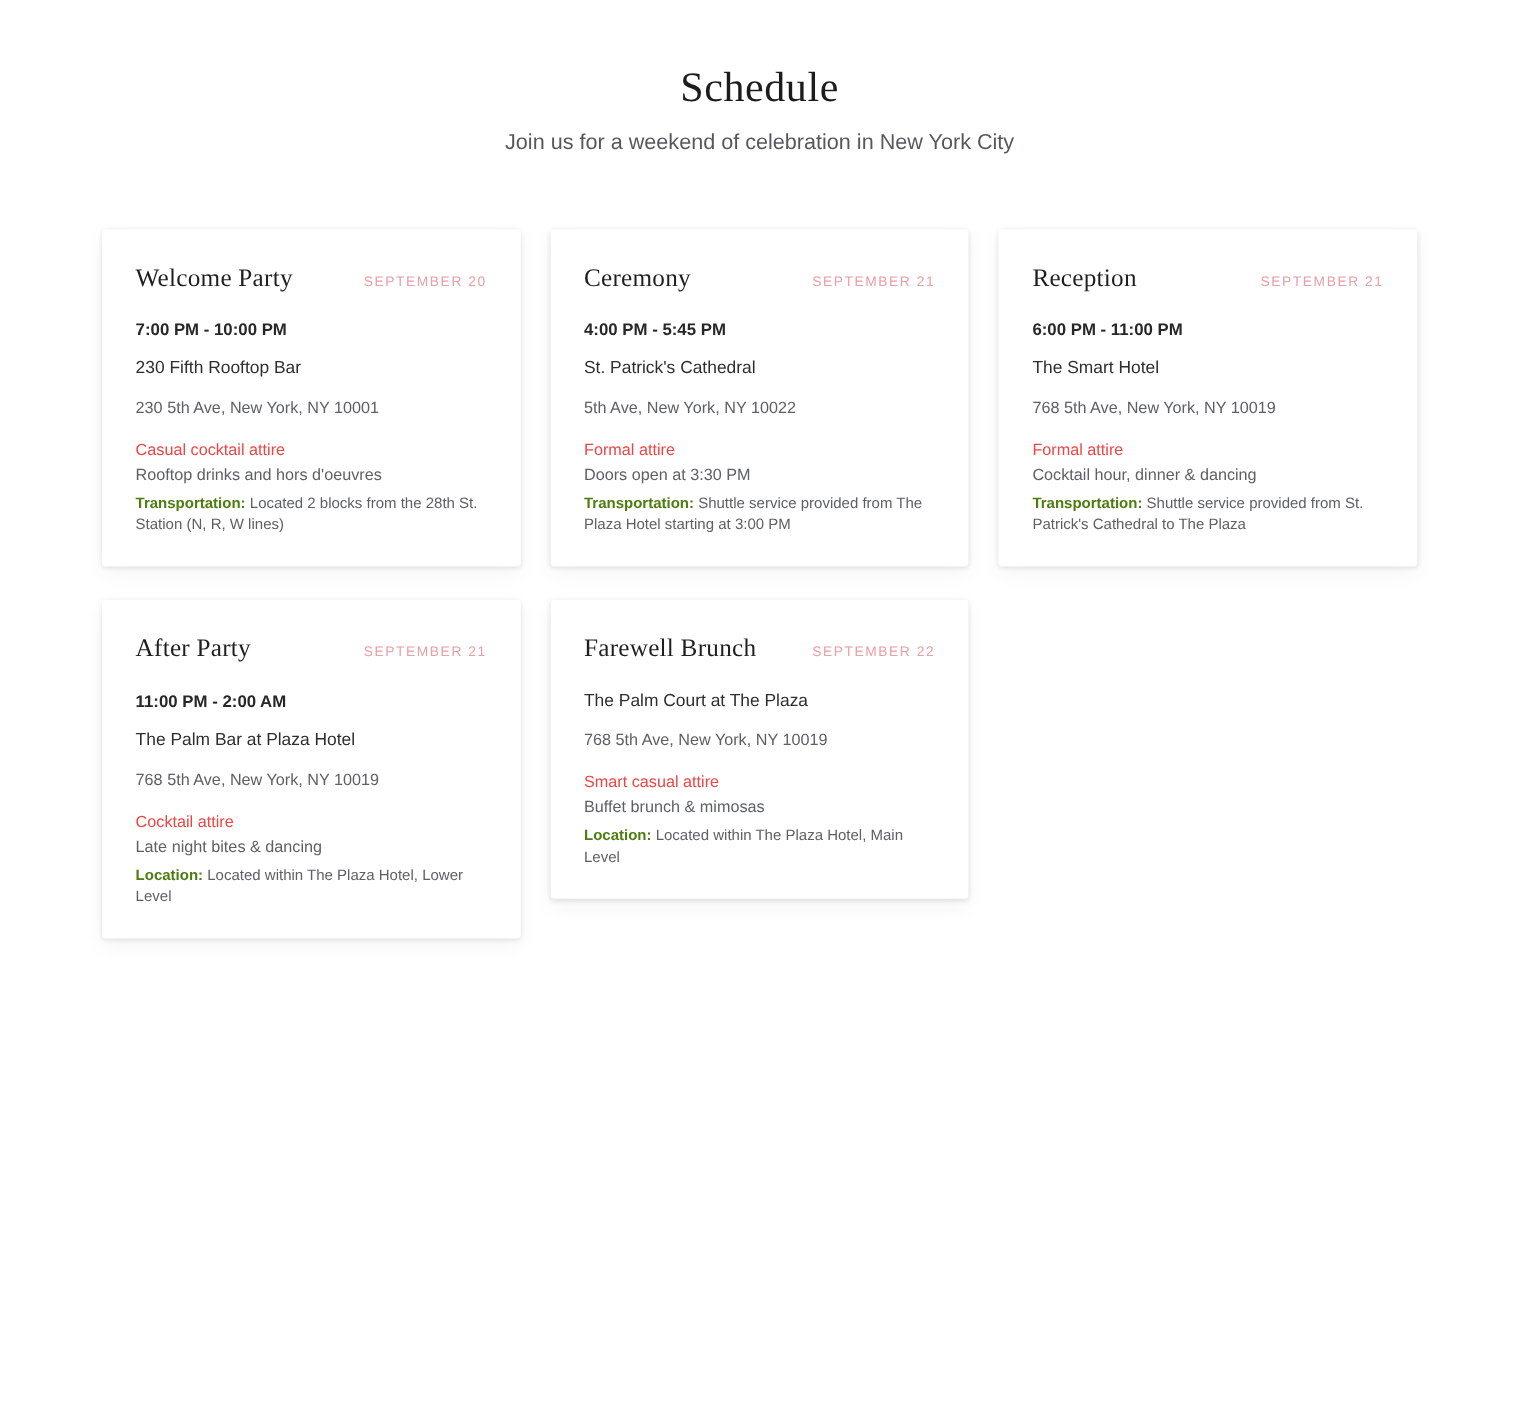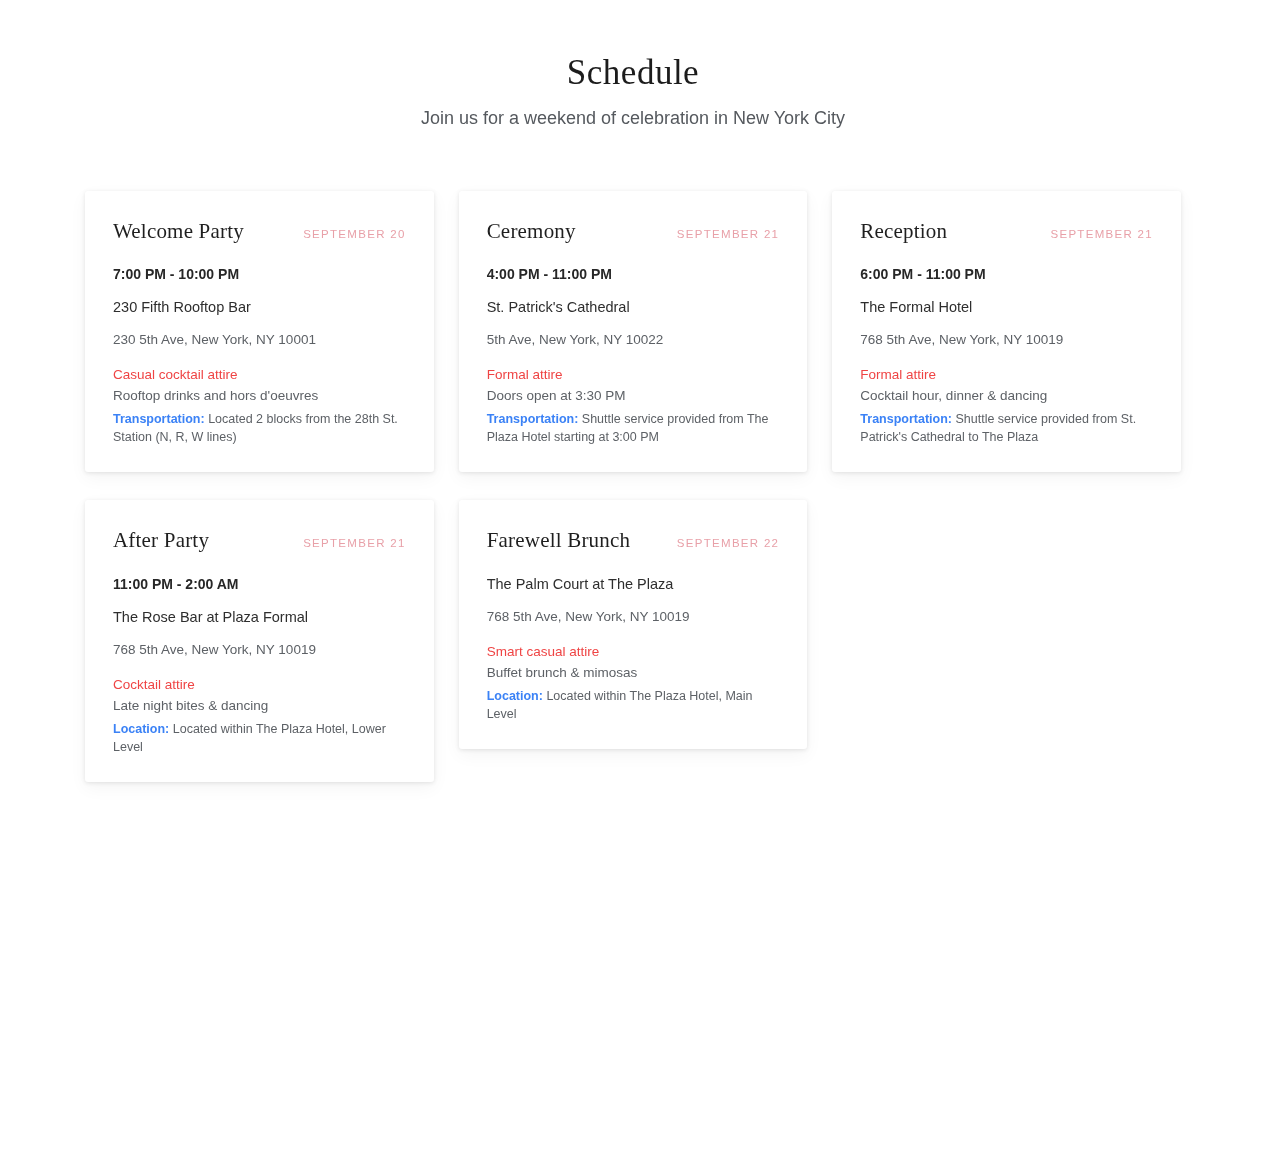--- a/index.html
+++ b/index.html
@@ -99,21 +99,21 @@
     color: #5d6166;
     margin-bottom: 7px;
   }
   .event-note {
     font-size: 12.5px;
     color: #5d6166;
     line-height: 1.45;
   }
   .event-note .note-label {
     font-weight: bold;
-    color: #3b82f6;
+    color: #4d7c0f;
   }
 </style>
 </head>
 <body>
 
 <div class="page">
 
   <div class="page-header">
     <h1 class="page-title">Schedule</h1>
     <p class="page-subtitle">Join us for a weekend of celebration in New York City</p>
@@ -135,54 +135,54 @@
         <span class="note-label">Transportation:</span>
         <span>Located 2 blocks from the 28th St. Station (N, R, W lines)</span>
       </div>
     </div>
 
     <div class="event-card">
       <div class="card-top">
         <div class="event-name">Ceremony</div>
         <div class="event-date">SEPTEMBER 21</div>
       </div>
-      <div class="event-time">4:00 PM - 11:00 PM</div>
+      <div class="event-time">4:00 PM - 5:45 PM</div>
       <div class="event-venue">St. Patrick's Cathedral</div>
       <div class="event-address">5th Ave, New York, NY 10022</div>
       <div class="event-attire">Formal attire</div>
       <div class="event-details">Doors open at 3:30 PM</div>
       <div class="event-note">
         <span class="note-label">Transportation:</span>
         <span>Shuttle service provided from The Plaza Hotel starting at 3:00 PM</span>
       </div>
     </div>
 
     <div class="event-card">
       <div class="card-top">
         <div class="event-name">Reception</div>
         <div class="event-date">SEPTEMBER 21</div>
       </div>
       <div class="event-time">6:00 PM - 11:00 PM</div>
-      <div class="event-venue">The Formal Hotel</div>
+      <div class="event-venue">The Smart Hotel</div>
       <div class="event-address">768 5th Ave, New York, NY 10019</div>
       <div class="event-attire">Formal attire</div>
       <div class="event-details">Cocktail hour, dinner &amp; dancing</div>
       <div class="event-note">
         <span class="note-label">Transportation:</span>
         <span>Shuttle service provided from St. Patrick's Cathedral to The Plaza</span>
       </div>
     </div>
 
     <div class="event-card">
       <div class="card-top">
         <div class="event-name">After Party</div>
         <div class="event-date">SEPTEMBER 21</div>
       </div>
       <div class="event-time">11:00 PM - 2:00 AM</div>
-      <div class="event-venue">The Rose Bar at Plaza Formal</div>
+      <div class="event-venue">The Palm Bar at Plaza Hotel</div>
       <div class="event-address">768 5th Ave, New York, NY 10019</div>
       <div class="event-attire">Cocktail attire</div>
       <div class="event-details">Late night bites &amp; dancing</div>
       <div class="event-note">
         <span class="note-label">Location:</span>
         <span>Located within The Plaza Hotel, Lower Level</span>
       </div>
     </div>
 
     <div class="event-card">

